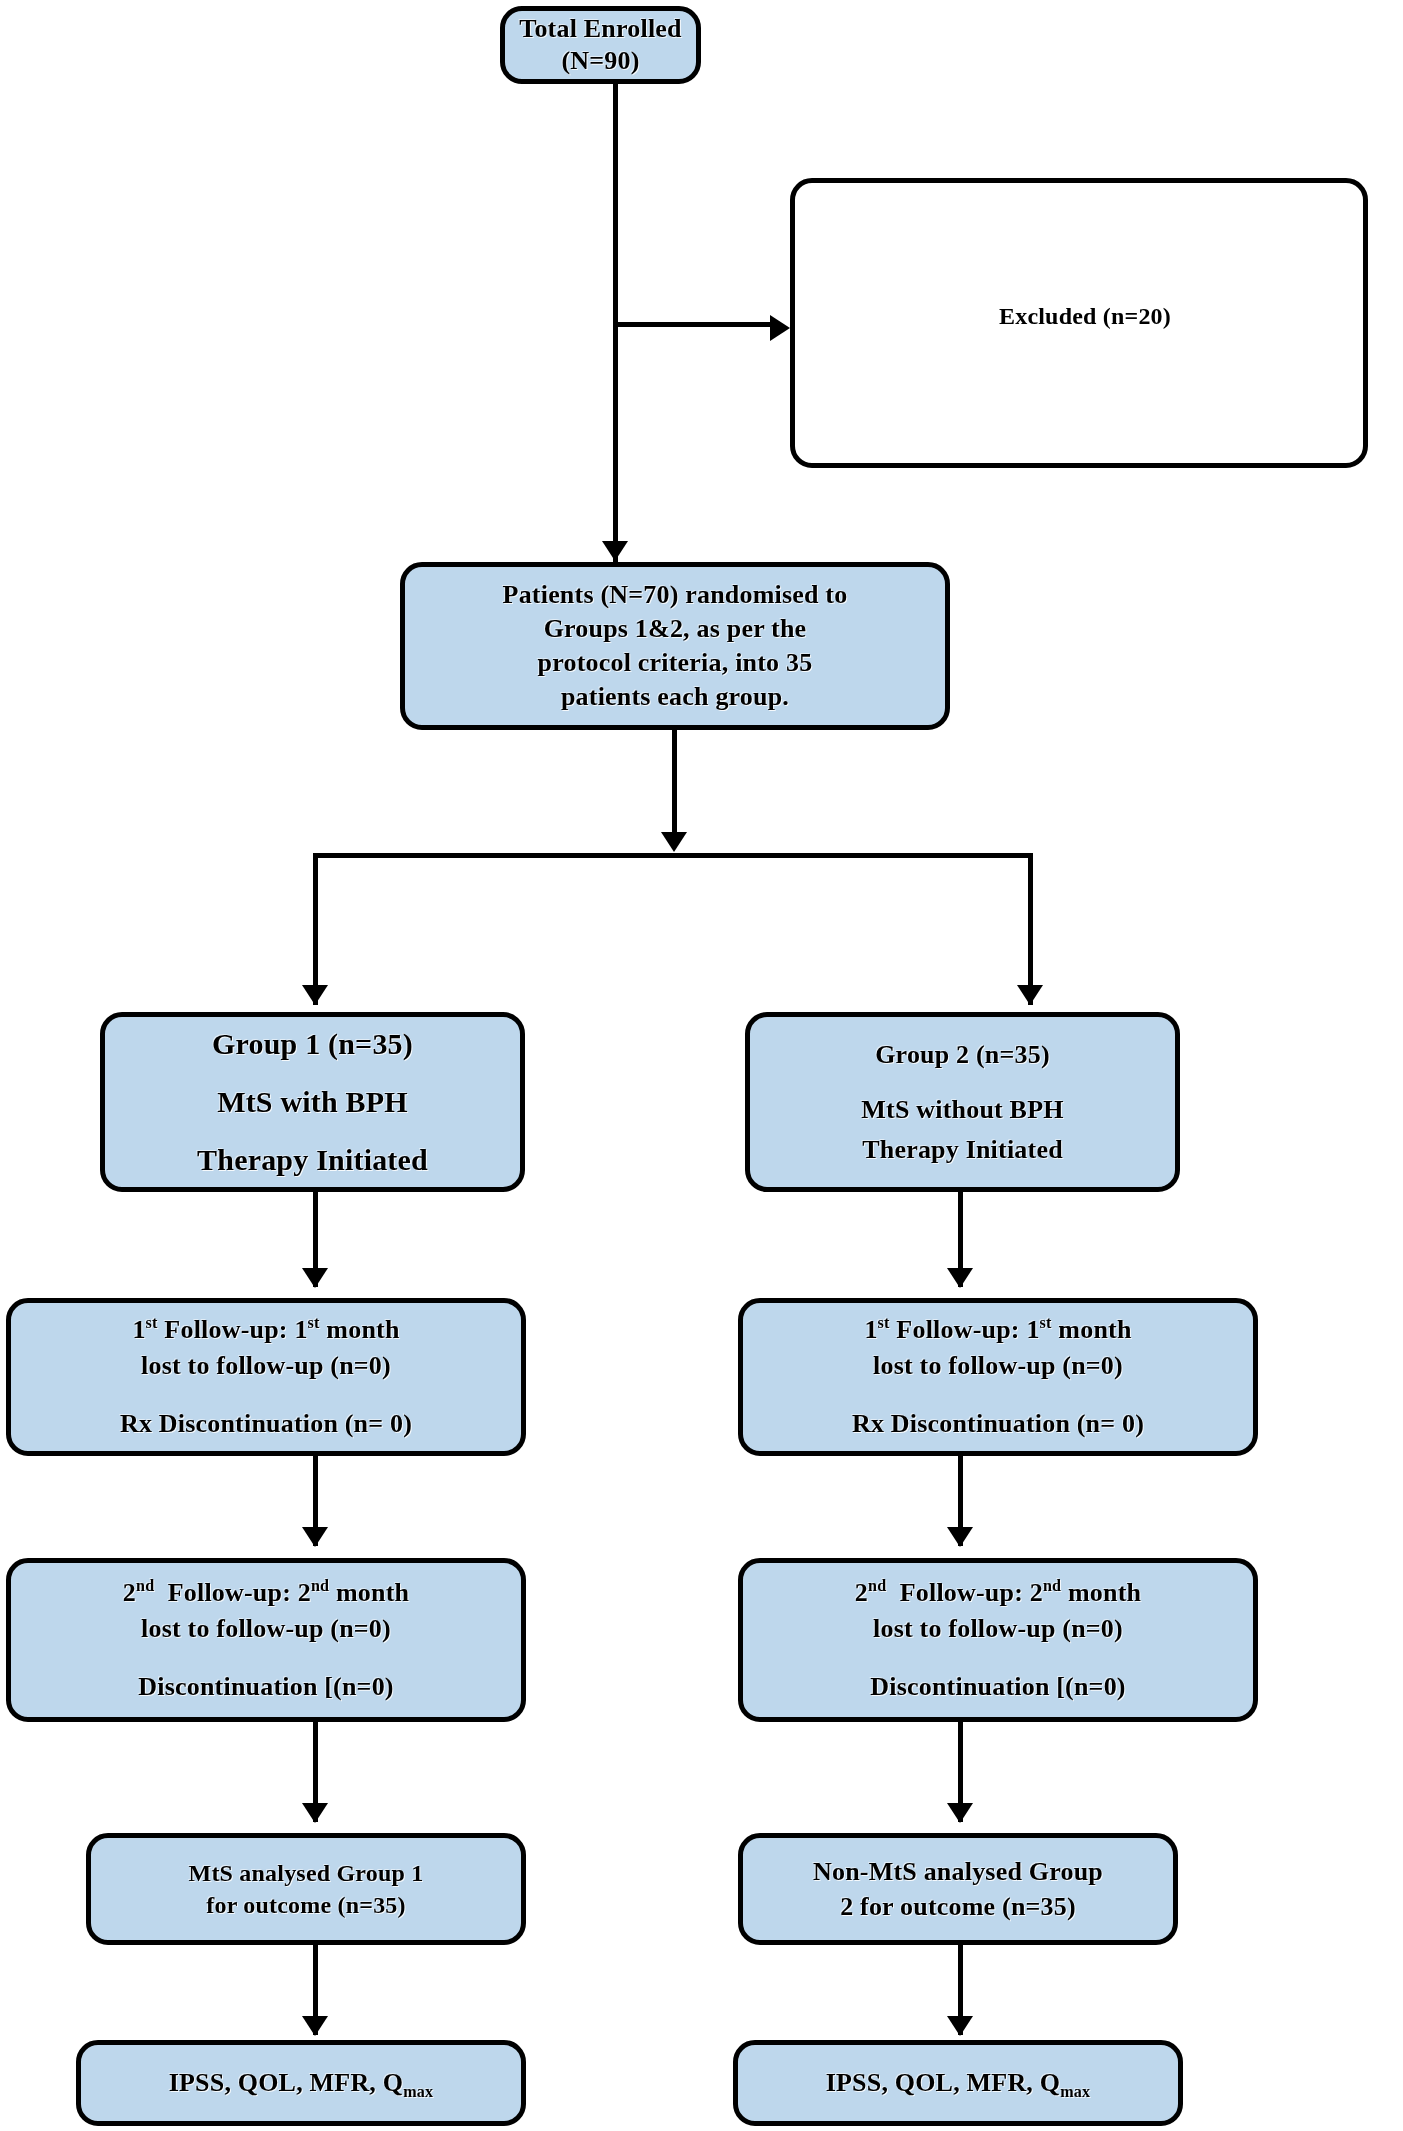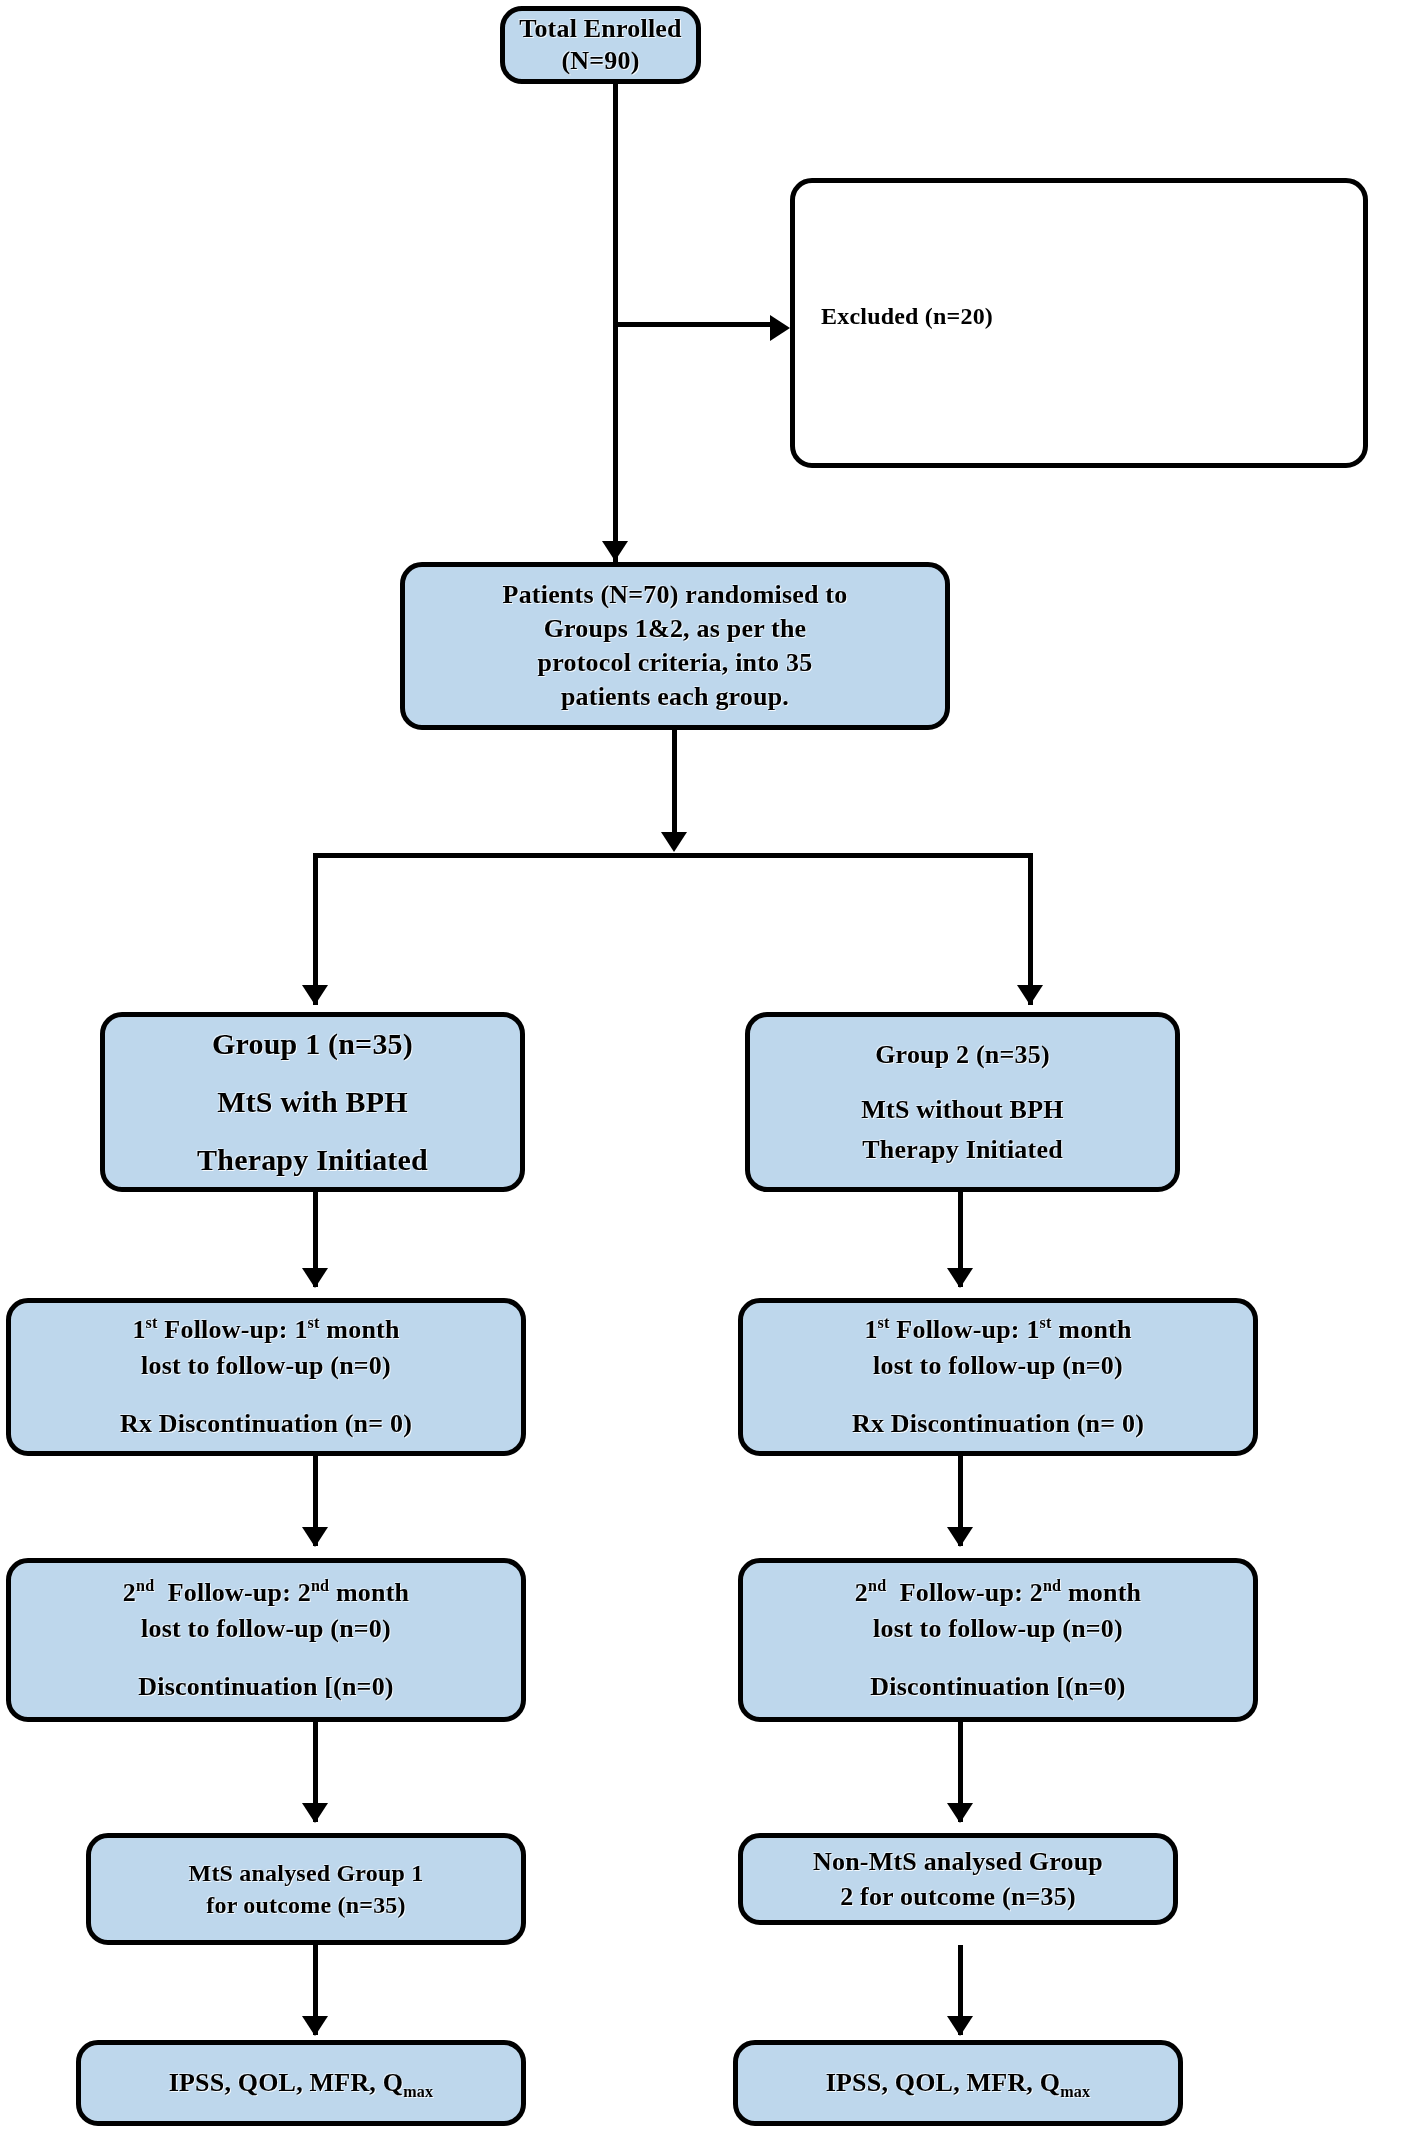--- a/index.html
+++ b/index.html
@@ -90,22 +90,22 @@
     border-left: 20px solid #000000;
     z-index: 3;
   }
 
   
   .excluded-inner {
     width: 100%;
     padding: 0 14px 0 26px;
     box-sizing: border-box;
     display: flex;
-    flex-direction: row;
-    align-items: flex-end;
+    flex-direction: column;
+    align-items: center;
   }
   .excluded-title {
     text-align: center;
     font-weight: bold;
     margin-bottom: 14px;
   }
   .excluded-list {
     list-style: none;
     margin: 0;
     padding: 0;
@@ -222,21 +222,21 @@
 
   <div class="node" style="left:738px; top:1558px; width:520px; height:164px; font-size:26px; line-height:1.22;">
     <span class="line" style="margin-bottom:4px;"><span>2</span><sup>nd</sup><span style="white-space:pre;">  Follow-up: 2</span><sup>nd</sup><span> month</span></span>
     <span class="line" style="margin-bottom:26px;">lost to follow-up (n=0)</span>
     <span class="line">Discontinuation [(n=0)</span>
   </div>
 
   <div class="vline" style="left:958px; top:1722px; height:100px;"></div>
   <div class="arrow-down" style="left:947px; top:1803px;"></div>
 
-  <div class="node" style="left:738px; top:1833px; width:440px; height:92px; font-size:26px; line-height:1.35;">
+  <div class="node" style="left:738px; top:1833px; width:440px; height:112px; font-size:26px; line-height:1.35;">
     <span class="line">Non-MtS analysed Group</span>
     <span class="line">2 for outcome (n=35)</span>
   </div>
 
   <div class="vline" style="left:958px; top:1945px; height:90px;"></div>
   <div class="arrow-down" style="left:947px; top:2016px;"></div>
 
   <div class="node" style="left:733px; top:2040px; width:450px; height:86px; font-size:26px;">
     <span class="line"><span>IPSS, QOL, MFR, Q</span><sub>max</sub></span>
   </div>

